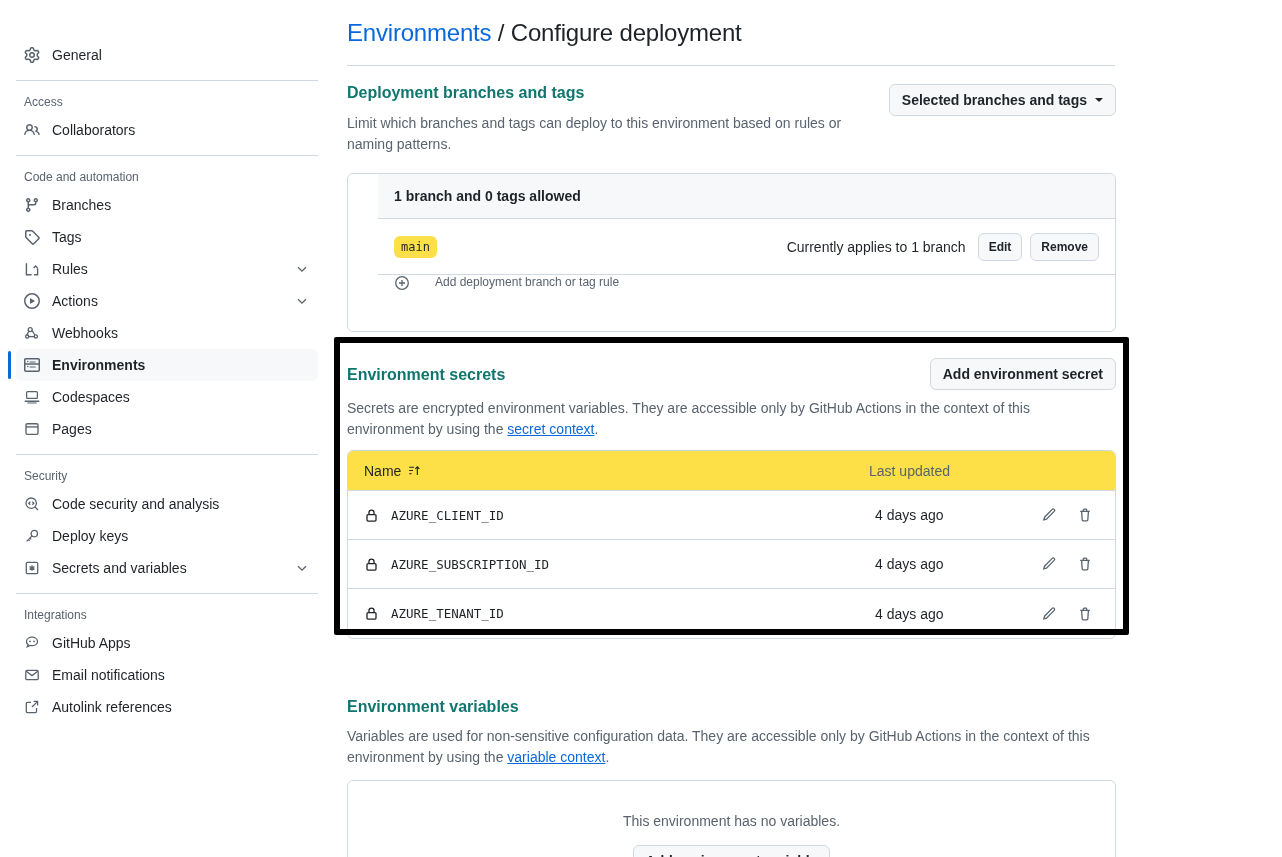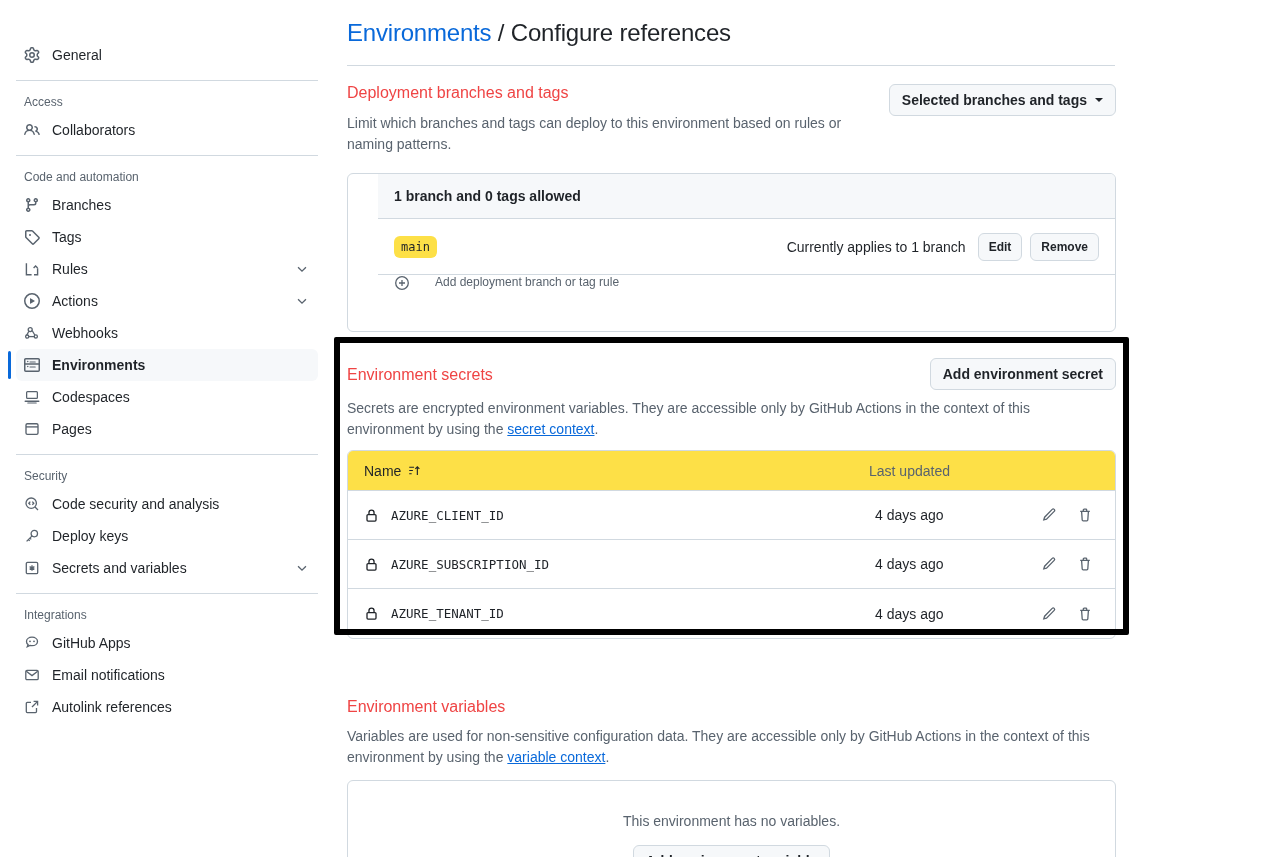--- a/index.html
+++ b/index.html
@@ -86,21 +86,21 @@
     height: 1px; background: #d1d9e0;
     width: 768px;
     margin-top: 17px;
   }
 
   .section-head {
     display: flex; align-items: flex-start; justify-content: space-between;
     width: 769px;
     margin-top: 16px;
   }
-  .sec-title { font-size: 16px; font-weight: 400; color: #ef4444; line-height: 22px; }
+  .sec-title { font-size: 16px; font-weight: 700; color: #0f766e; line-height: 22px; }
   .sec-desc {
     font-size: 14px; color: #59636e; line-height: 21px;
     max-width: 500px; margin-top: 9px;
   }
   .sec-desc-wide { max-width: 760px; }
 
   .btn {
     display: inline-flex; align-items: center; justify-content: center;
     gap: 6px;
     height: 32px;
@@ -439,21 +439,21 @@
         <span class="nav-label">Autolink references</span>
       </div>
     </div>
   </nav>
 
   <main class="main">
 
     <div class="title-row">
       <span class="title-link">Environments</span>
       <span class="title-sep">/</span>
-      <span class="title-current">Configure references</span>
+      <span class="title-current">Configure deployment</span>
     </div>
     <div class="title-underline"></div>
 
     <section>
       <div class="section-head">
         <div>
           <div class="sec-title">Deployment branches and tags</div>
           <div class="sec-desc">Limit which branches and tags can deploy to this environment based on rules or naming patterns.</div>
         </div>
         <button class="btn" style="margin-top:2px;">

